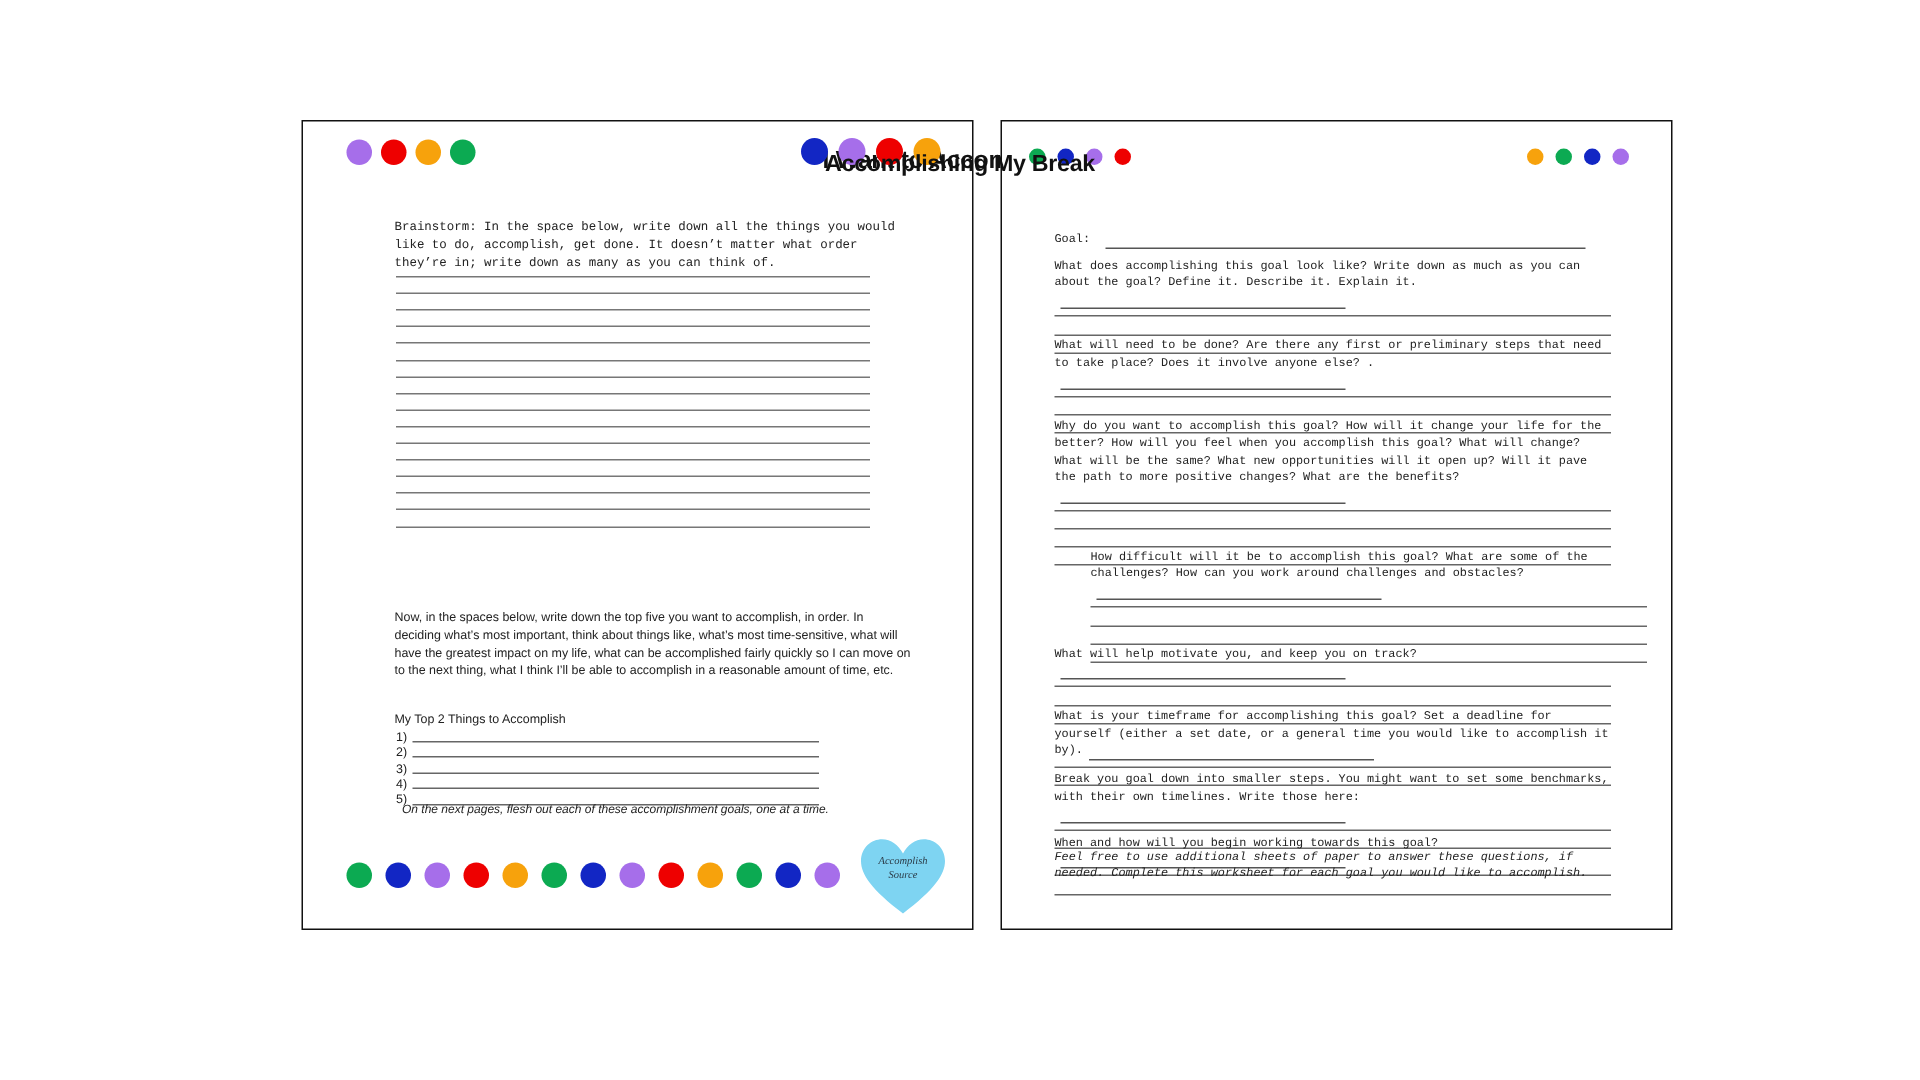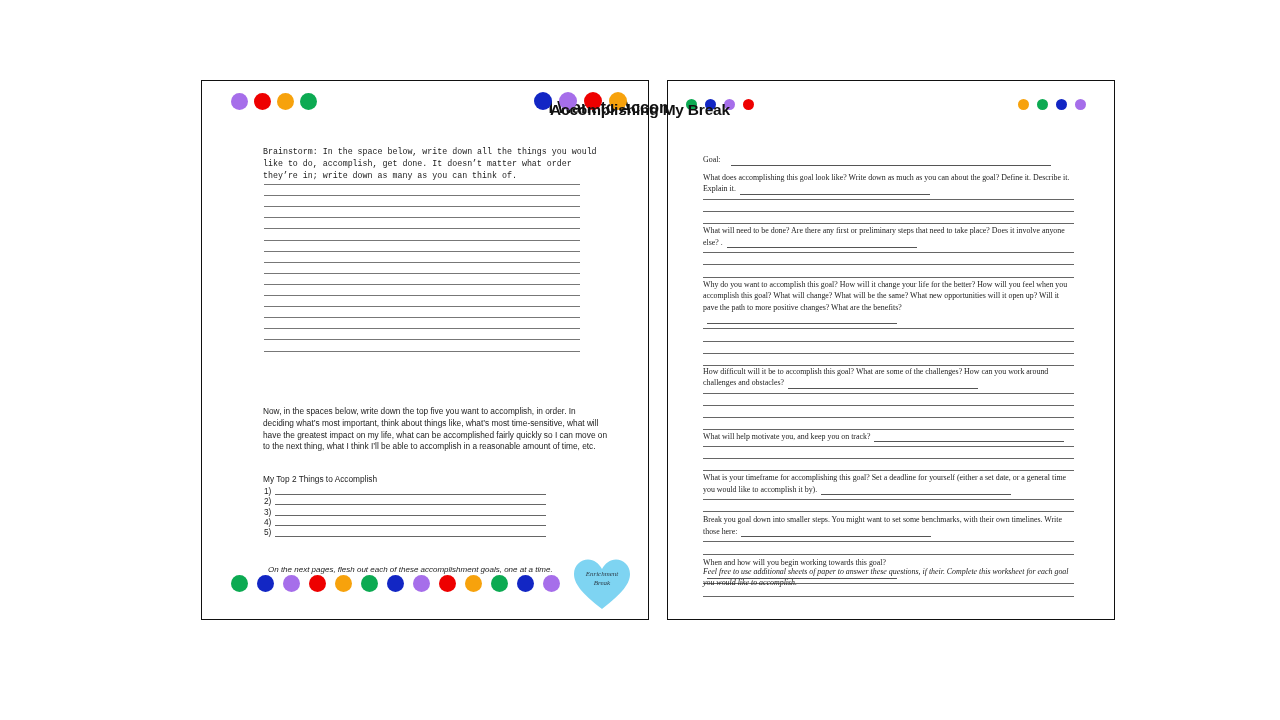--- a/index.html
+++ b/index.html
@@ -107,21 +107,21 @@
     font-family: "Liberation Serif", serif;
     font-size: 7px;
     color: #2b3b47;
     line-height: 1.25;
     font-style: italic;
   }
 
   
   .q-block { position: absolute; left: 703px; width: 371px; }
   .q-text {
-    font-family: Liberation Serif, serif;
+    font-family: Liberation Mono, monospace;
     font-size: 7.9px;
     line-height: 1.45;
     color: #222222;
   }
   .q-inline-rule {
     display: inline-block;
     border-bottom: 1px solid #555555;
     height: 7px;
     vertical-align: bottom;
   }
@@ -196,21 +196,21 @@
       <div class="num-row" style="left: 264px; top: 517.2px; width: 282px;">
         <span class="num">4)</span>
         <span class="lin"></span>
       </div>
       <div class="num-row" style="left: 264px; top: 527.6px; width: 282px;">
         <span class="num">5)</span>
         <span class="lin"></span>
       </div>
     </div>
 
-  <div class="body-text italic" id="left-footer-note" style="left:268px; top:564px; width:310px; font-size:8px;">On the next pages, flesh out each of these accomplishment goals, one at a time.</div>
+  <div class="body-text italic" id="left-footer-note" style="left:268px; top:534px; width:310px; font-size:8px;">On the next pages, flesh out each of these accomplishment goals, one at a time.</div>
 
   <div class="dot-row" id="left-footer-dots" style="left:231px; top:575px; gap:9px;">
       <span class="dot" style="width: 17px; height: 17px; background: rgb(12, 170, 82);"></span>
       <span class="dot" style="width: 17px; height: 17px; background: rgb(18, 38, 196);"></span>
       <span class="dot" style="width: 17px; height: 17px; background: rgb(166, 110, 234);"></span>
       <span class="dot" style="width: 17px; height: 17px; background: rgb(238, 0, 0);"></span>
       <span class="dot" style="width: 17px; height: 17px; background: rgb(247, 162, 12);"></span>
       <span class="dot" style="width: 17px; height: 17px; background: rgb(12, 170, 82);"></span>
       <span class="dot" style="width: 17px; height: 17px; background: rgb(18, 38, 196);"></span>
       <span class="dot" style="width: 17px; height: 17px; background: rgb(166, 110, 234);"></span>
@@ -219,22 +219,22 @@
       <span class="dot" style="width: 17px; height: 17px; background: rgb(12, 170, 82);"></span>
       <span class="dot" style="width: 17px; height: 17px; background: rgb(18, 38, 196);"></span>
       <span class="dot" style="width: 17px; height: 17px; background: rgb(166, 110, 234);"></span>
     </div>
 
   <div id="heart-logo">
     <svg width="58" height="53" viewBox="0 0 58 53">
       <path d="M29 51 C 8 35, 1 25, 1 16 C 1 7, 8 1.5, 15 1.5 C 21 1.5, 26 5.5, 29 11 C 32 5.5, 37 1.5, 43 1.5 C 50 1.5, 57 7, 57 16 C 57 25, 50 35, 29 51 Z" fill="#7ed4f2"></path>
     </svg>
     <div class="heart-text">
-      <div>Enrichment</div>
-      <div>Break</div>
+      <div>Accomplish</div>
+      <div>Source</div>
     </div>
   </div>
 
   <div class="page" id="page-right"></div>
 
   <div class="dot-row" id="right-dots-start" style="left:686px; top:99px; gap:8px;">
       <span class="dot" style="width: 11px; height: 11px; background: rgb(12, 170, 82);"></span>
       <span class="dot" style="width: 11px; height: 11px; background: rgb(18, 38, 196);"></span>
       <span class="dot" style="width: 11px; height: 11px; background: rgb(166, 110, 234);"></span>
       <span class="dot" style="width: 11px; height: 11px; background: rgb(238, 0, 0);"></span>
@@ -269,21 +269,21 @@
         <div class="q-rule" style="margin-top: 0px; height: 11.2px; border-top: 1px solid rgb(102, 102, 102);"></div>
         <div class="q-rule" style="margin-top: 0px; height: 0px;"></div>
       </div>
       <div class="q-block" style="top: 278.6px; width: 371px; left: 703px;">
         <div class="q-text">Why do you want to accomplish this goal? How will it change your life for the better?  How will you feel when you accomplish this goal?  What will change?  What will be the same?  What new opportunities will it open up?  Will it pave the path to more positive changes?  What are the benefits?<span class="q-inline-rule" style="width: 190px; margin-left: 4px;"></span></div>
         <div class="q-rule" style="margin-top: 4px; height: 11.2px; border-top: 1px solid rgb(102, 102, 102);"></div>
         <div class="q-rule" style="margin-top: 0px; height: 11.2px; border-top: 1px solid rgb(102, 102, 102);"></div>
         <div class="q-rule" style="margin-top: 0px; height: 11.2px; border-top: 1px solid rgb(102, 102, 102);"></div>
         <div class="q-rule" style="margin-top: 0px; height: 0px;"></div>
       </div>
-      <div class="q-block" style="top: 366px; width: 371px; left: 703px;">
+      <div class="q-block" style="top: 366px; width: 371px; left: 727px;">
         <div class="q-text">How difficult will it be to accomplish this goal?  What are some of the challenges?  How can you work around challenges and obstacles?<span class="q-inline-rule" style="width: 190px; margin-left: 4px;"></span></div>
         <div class="q-rule" style="margin-top: 4px; height: 11.2px; border-top: 1px solid rgb(102, 102, 102);"></div>
         <div class="q-rule" style="margin-top: 0px; height: 11.2px; border-top: 1px solid rgb(102, 102, 102);"></div>
         <div class="q-rule" style="margin-top: 0px; height: 11.2px; border-top: 1px solid rgb(102, 102, 102);"></div>
         <div class="q-rule" style="margin-top: 0px; height: 0px;"></div>
       </div>
       <div class="q-block" style="top: 430.5px; width: 371px; left: 703px;">
         <div class="q-text">What will help motivate you, and keep you on track?<span class="q-inline-rule" style="width: 190px; margin-left: 4px;"></span></div>
         <div class="q-rule" style="margin-top: 4px; height: 11.2px; border-top: 1px solid rgb(102, 102, 102);"></div>
         <div class="q-rule" style="margin-top: 0px; height: 11.2px; border-top: 1px solid rgb(102, 102, 102);"></div>
@@ -299,15 +299,15 @@
         <div class="q-rule" style="margin-top: 4px; height: 11.2px; border-top: 1px solid rgb(102, 102, 102);"></div>
         <div class="q-rule" style="margin-top: 0px; height: 0px;"></div>
       </div>
       <div class="q-block" style="top: 556.55px; width: 371px; left: 703px;">
         <div class="q-text">When and how will you begin working towards this goal?<span class="q-inline-rule" style="width: 190px; margin-left: 4px;"></span></div>
         <div class="q-rule" style="margin-top: 4px; height: 11.2px; border-top: 1px solid rgb(102, 102, 102);"></div>
         <div class="q-rule" style="margin-top: 0px; height: 0px;"></div>
       </div>
     </div>
 
-  <div class="q-text" id="right-footer-note" style="position:absolute; left:703px; top:566px; width:371px; font-style:italic;">Feel free to use additional sheets of paper to answer these questions, if their.  Complete this worksheet for each goal you would like to accomplish.</div>
+  <div class="q-text" id="right-footer-note" style="position:absolute; left:703px; top:566px; width:371px; font-style:italic;">Feel free to use additional sheets of paper to answer these questions, if needed.  Complete this worksheet for each goal you would like to accomplish.</div>
 
 </div>
 
 </body></html>

